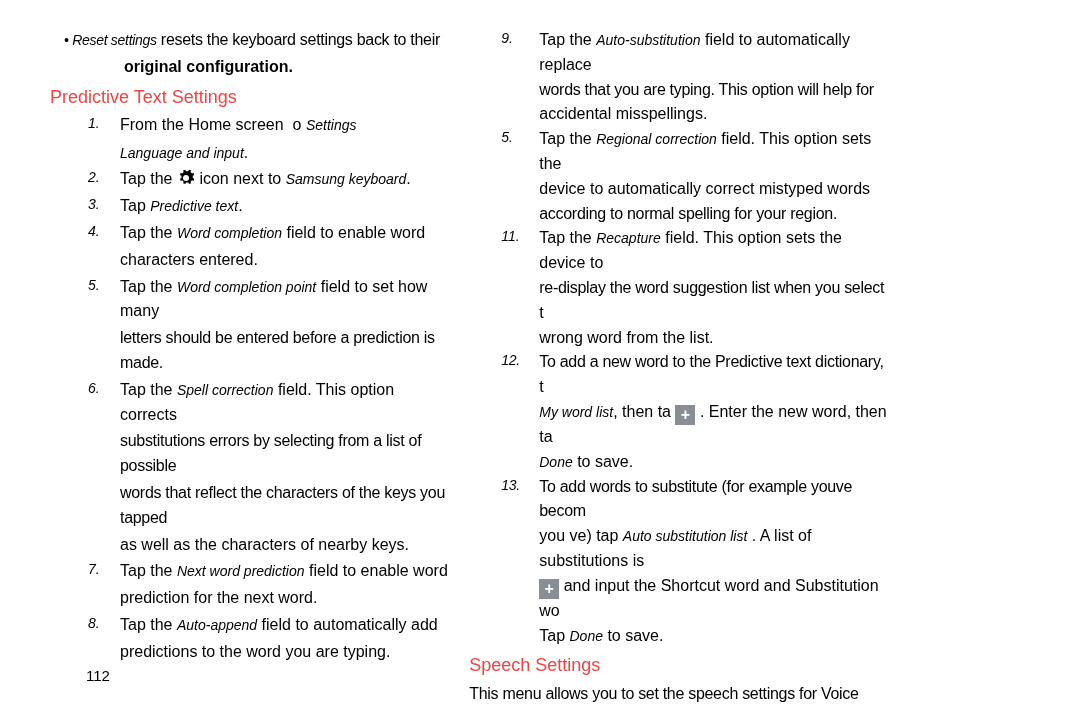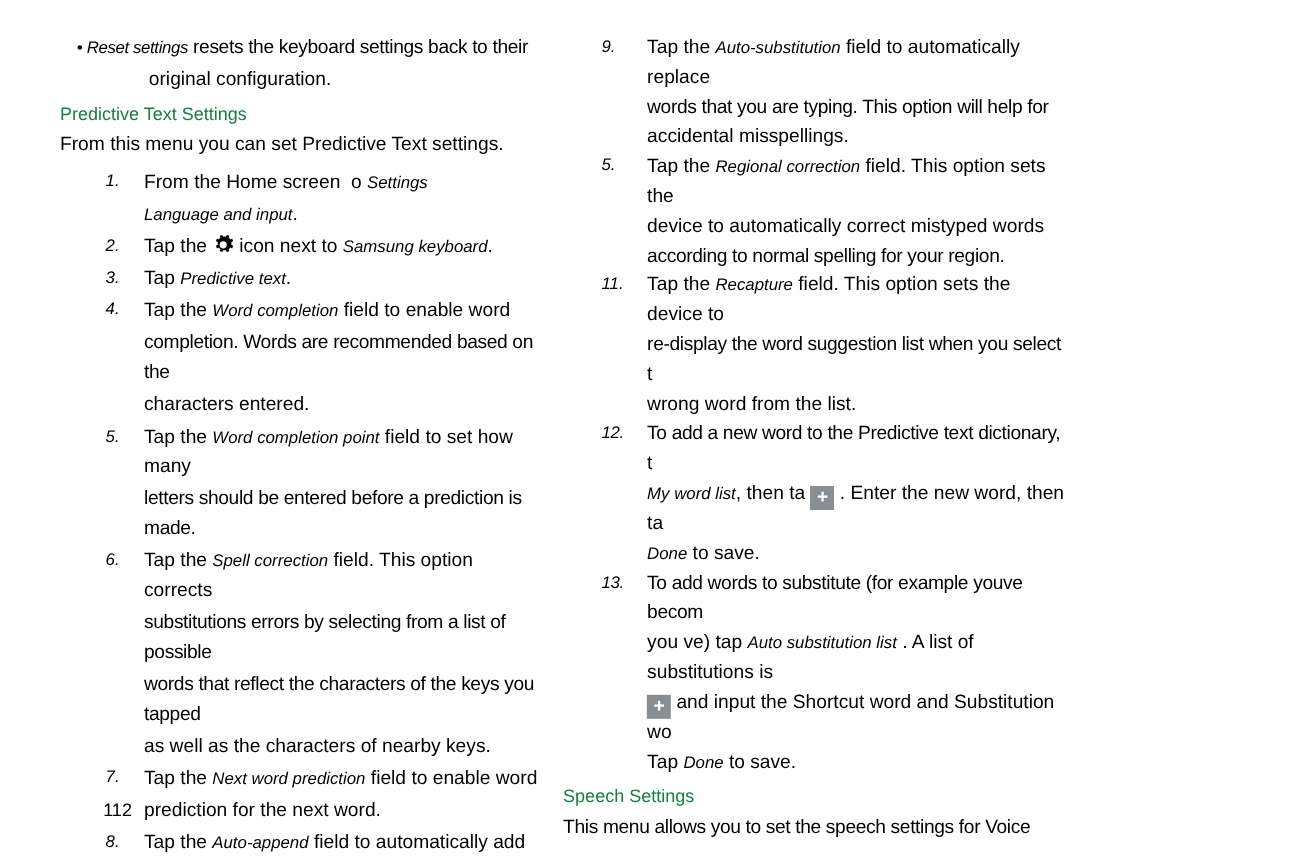--- a/index.html
+++ b/index.html
@@ -28,33 +28,34 @@
   }
   .col2 {
     width: 510px;
     padding-right: 0;
   }
   .ital {
     font-style: italic;
     font-size: 14px;
   }
   .heading-faint {
-    color: #15803d;
-    font-size: 15px;
+    color: #ef4444;
+    font-size: 18px;
     margin: 4px 0 2px 0;
     font-weight: normal;
   }
   .bullet-row {
     padding-left: 60px;
     text-indent: -46px;
     margin-bottom: 2px;
   }
   .body-row {
     padding-left: 74px;
     margin-bottom: 2px;
+    font-weight: bold;
   }
   .plain-row {
     padding-left: 0;
     margin-bottom: 6px;
   }
   .num-row {
     padding-left: 70px;
     position: relative;
     margin-bottom: 2px;
   }
@@ -114,21 +115,20 @@
 
     <div class="bullet-row squeeze">
       <span class="ital">• Reset settings</span>
       <span> </span>
       <span>resets the keyboard settings back to their</span>
     </div>
     <div class="body-row">original configuration.</div>
 
     <div class="heading-faint">Predictive Text Settings</div>
 
-    <div class="plain-row">From this menu you can set Predictive Text settings.</div>
 
     <div class="num-row">
       <span class="num">1.</span>
       <span>From the Home screen</span><span> </span>
       <span class="icon-box"><svg viewBox="0 0 16 16">
             <rect x="1" y="1" width="4" height="4" fill="#000"></rect>
             <rect x="6" y="1" width="4" height="4" fill="#000"></rect>
             <rect x="11" y="1" width="4" height="4" fill="#000"></rect>
             <rect x="1" y="6" width="4" height="4" fill="#000"></rect>
             <rect x="6" y="6" width="4" height="4" fill="#000"></rect>
@@ -159,21 +159,20 @@
       <span>Tap</span>
       <span class="ital">Predictive text</span><span>.</span>
     </div>
 
     <div class="num-row">
       <span class="num">4.</span>
       <span>Tap the</span>
       <span class="ital">Word completion</span>
       <span> field to enable word</span>
     </div>
-    <div class="num-row squeeze">completion. Words are recommended based on the</div>
     <div class="num-row">characters entered.</div>
 
     <div class="num-row">
       <span class="num">5.</span>
       <span>Tap the</span>
       <span class="ital">Word completion point</span>
       <span> field to set how many</span>
     </div>
     <div class="num-row squeeze">letters should be entered before a prediction is made.</div>
 

